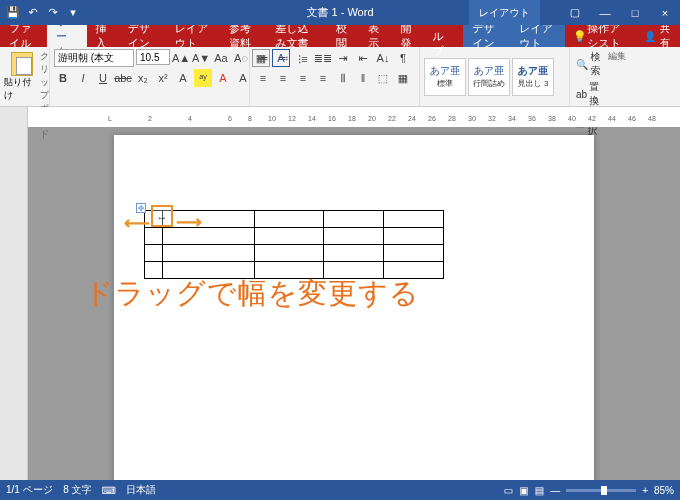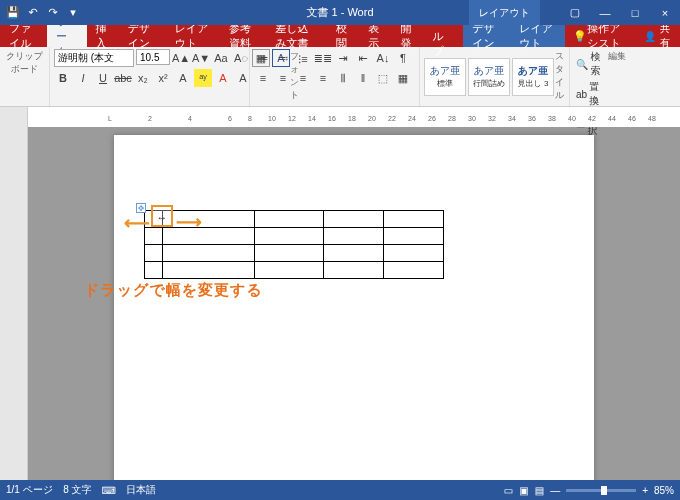--- a/index.html
+++ b/index.html
@@ -36,21 +36,21 @@
 .ruler-tick{position:absolute;top:8px}
 .workspace{height:353px;display:flex;background:#9b9b9b;overflow:hidden}
 .vruler{width:28px;background:#e6e6e6;border-right:1px solid #ccc}
 .doc-area{flex:1;display:flex;justify-content:center;overflow:auto;padding-top:8px}
 .page{width:480px;min-height:560px;background:#fff;box-shadow:0 0 6px rgba(0,0,0,.3);position:relative;padding:60px 40px}
 .doc-table{border-collapse:collapse;width:300px;margin-left:-10px;margin-top:15px}
 .doc-table td{border:1px solid #000;height:17px;font-size:8px;padding-left:4px}
 .col-handle{position:absolute;left:37px;top:70px;width:22px;height:22px;border:2px solid #e8942b;background:rgba(255,255,255,.3);display:flex;align-items:center;justify-content:center}
 .arrow-l{position:absolute;left:10px;top:77px;color:#e8942b;font-size:18px;font-weight:bold}
 .arrow-r{position:absolute;left:62px;top:76px;color:#e8942b;font-size:18px;font-weight:bold}
-.annotation{position:absolute;left:-30px;top:146px;color:#e8711e;font-size:15px;font-weight:bold;letter-spacing:1px}
+.annotation{position:absolute;left:-30px;top:139px;color:#e8711e;font-size:29px;font-weight:normal;letter-spacing:1px}
 .table-handle{position:absolute;left:22px;top:68px;width:10px;height:10px;border:1px solid #6a9bd8;display:flex;align-items:center;justify-content:center;font-size:8px;color:#6a9bd8;background:#fff}
 .statusbar{height:20px;background:#2b579a;color:#fff;display:flex;align-items:center;font-size:10px;padding:0 6px;gap:10px}
 .status-right{margin-left:auto;display:flex;align-items:center;gap:6px}
 .zoom-slider{width:70px;height:3px;background:#6a8bc4;position:relative}
 .zoom-slider::after{content:"";position:absolute;left:35px;top:-3px;width:6px;height:9px;background:#fff}
 </style>
 </head>
 <body>
 
 <div class="titlebar">
@@ -83,20 +83,26 @@
   <div class="menu-item">開発</div>
   <div class="menu-item">ヘルプ</div>
   <div class="menu-item" style="background:#3a6bb0">デザイン</div>
   <div class="menu-item" style="background:#3a6bb0">レイアウト</div>
   <div class="menu-item">💡 <span>操作アシスト</span></div>
   <div class="share">👤 <span>共有</span></div>
 </div>
 
 <div class="ribbon">
   <div class="ribbon-group" style="width:50px">
+    <div class="group-body">
+      <div class="paste-btn">
+        <div class="paste-icon"></div>
+        <span style="font-size:9px">貼り付け</span>
+      </div>
+    </div>
     <div class="group-label">クリップボード</div>
   </div>
 
   <div class="ribbon-group" style="width:200px">
     <div class="group-body" style="flex-direction:column;align-items:flex-start">
       <div style="display:flex;gap:2px">
         <input class="font-sel" value="游明朝 (本文" style="">
         <input class="size-sel" value="10.5" style="">
         <span class="rb-btn">A▲</span>
         <span class="rb-btn">A▼</span>
@@ -111,21 +117,20 @@
         <span class="rb-btn" style="text-decoration:underline">U</span>
         <span class="rb-btn" style="text-decoration:line-through">abc</span>
         <span class="rb-btn">x₂</span>
         <span class="rb-btn">x²</span>
         <span class="rb-btn">A</span>
         <span class="rb-btn" style="background:#ffeb3b">ᵃʸ</span>
         <span class="rb-btn" style="color:#d32">A</span>
         <span class="rb-btn">A</span>
       </div>
     </div>
-    <div class="group-label">フォント</div>
   </div>
 
   <div class="ribbon-group" style="width:170px">
     <div class="group-body" style="flex-direction:column;align-items:flex-start">
       <div style="display:flex;gap:2px">
         <span class="rb-btn">≔</span>
         <span class="rb-btn">≕</span>
         <span class="rb-btn">⁝≡</span>
         <span class="rb-btn">≣≣</span>
         <span class="rb-btn">⇥</span>
@@ -156,21 +161,20 @@
         <div class="style-box">
           <span class="preview">あア亜</span>
           <span>行間詰め</span>
         </div>
         <div class="style-box">
           <span class="preview" style="color:#2b579a;font-weight:bold">あア亜</span>
           <span>見出し 3</span>
         </div>
       </div>
     </div>
-    <div class="group-label">スタイル</div>
   </div>
 
   <div class="ribbon-group" style="width:60px;border-right:none">
     <div class="group-body">
       <div class="edit-col">
         <div class="edit-item">🔍<span>検索</span></div>
         <div class="edit-item">ab<span>置換</span></div>
         <div class="edit-item">▭<span>選択</span></div>
       </div>
     </div>

